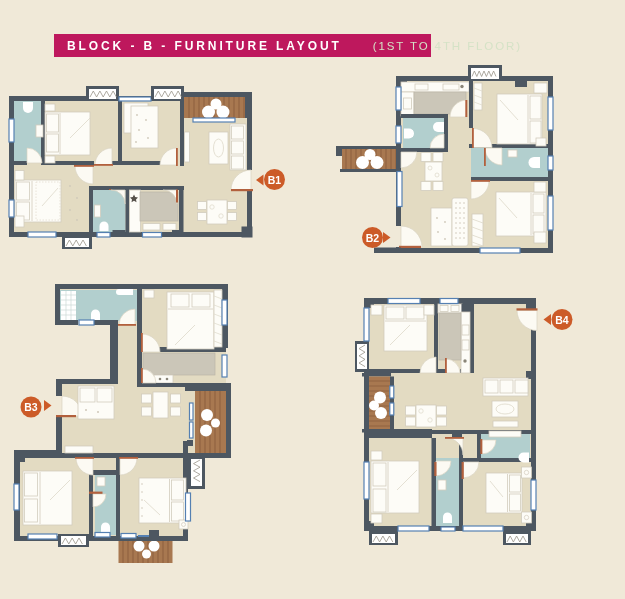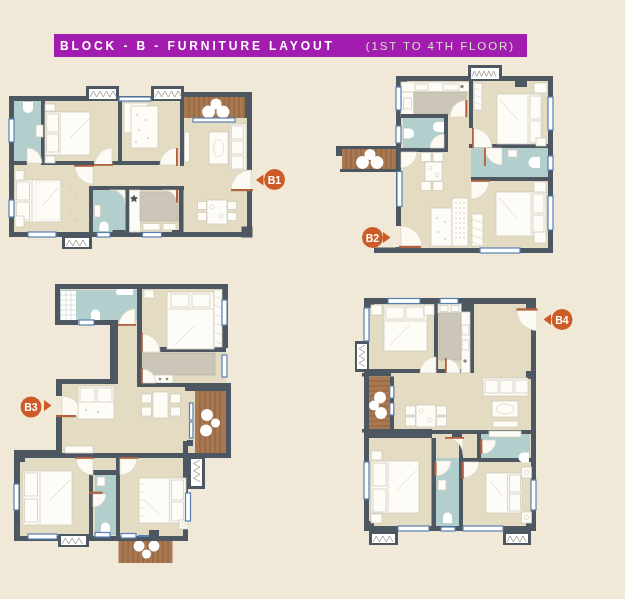--- a/index.html
+++ b/index.html
@@ -1,19 +1,19 @@
 <!DOCTYPE html>
 <html><head>
 <meta charset="utf-8">
 <style>
 html,body{margin:0;padding:0;}
 body{width:625px;height:599px;background:#f0e9d8;font-family:"Liberation Sans",sans-serif;overflow:hidden;}
 #stage{position:relative;width:625px;height:599px;}
-#bar{position:absolute;left:54px;top:34px;width:473px;height:23px;background:#a21caf;color:#fff;
-font-size:12px;font-weight:bold;letter-spacing:2.9px;line-height:24px;text-align:left;padding-left:6px;box-sizing:border-box;white-space:nowrap;}
+#bar{position:absolute;left:54px;top:34px;width:377px;height:23px;background:#be185d;color:#fff;
+font-size:12px;font-weight:bold;letter-spacing:2.9px;line-height:24px;text-align:left;padding-left:13px;box-sizing:border-box;white-space:nowrap;}
 #bar span{color:#d5e2c6;font-weight:normal;letter-spacing:1.9px;font-size:11.5px;margin-left:31px;}
 svg{position:absolute;left:0;top:0;}
 .w{fill:#4d5761;}
 .fl{fill:#e3dbc2;}
 .tl{fill:#b2cfce;}
 .wd{fill:#a87850;}
 .fw{fill:#fdfcf7;stroke:#d2ccbd;stroke-width:0.8;}
 .door{fill:#fcfaf3;stroke:#d8d2c2;stroke-width:0.7;}
 .lf{fill:#b2603d;}
 .win{fill:#ffffff;stroke:#5580b2;stroke-width:1.2;}

